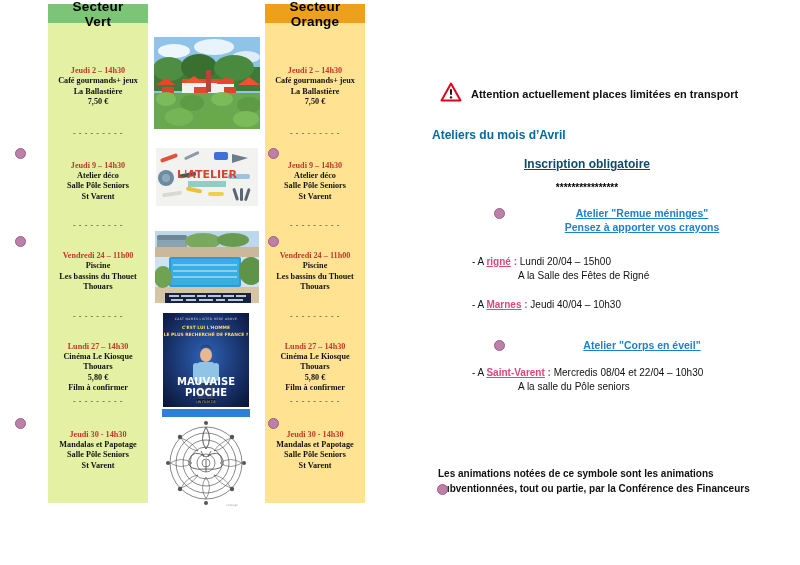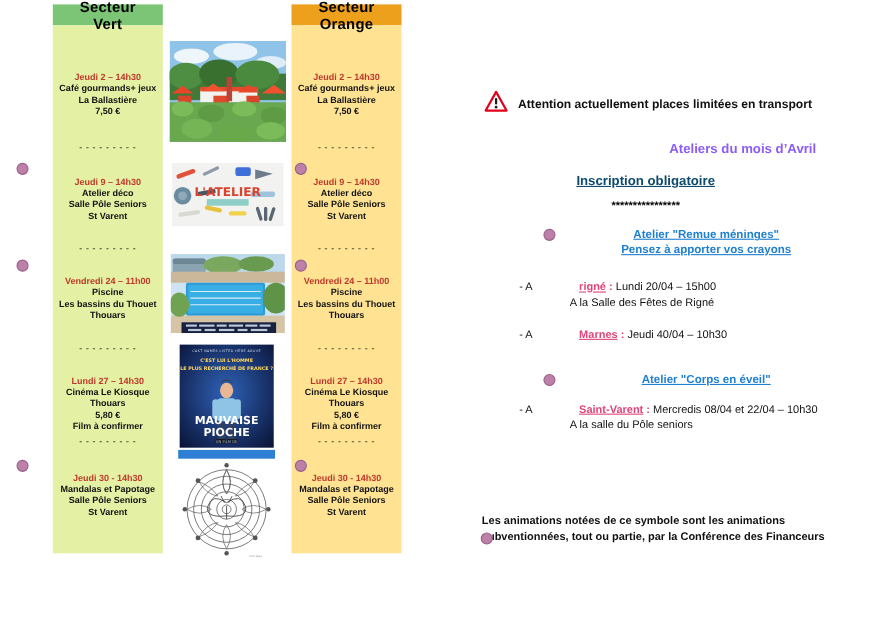--- a/index.html
+++ b/index.html
@@ -26,20 +26,21 @@
     color:#000;
     letter-spacing:.2px;
   }
   .sector-green .sector-head{background:#7cc576;}
   .sector-orange .sector-head{background:#eda01c;}
 
   .sector-body{
     height:480px;
     padding-top:6px;
     box-sizing:border-box;
+    font-family:Liberation Serif, serif;
   }
   .sector-green .sector-body{background:#e4f0a3;}
   .sector-orange .sector-body{background:#ffe393;}
 
   .evt{text-align:center;padding:0 3px;}
   .evt .date{
     color:#c0392b;font-weight:bold;font-size:8.2px;line-height:11px;
     white-space:nowrap;
   }
   .evt .line{
@@ -61,41 +62,41 @@
   .photo{position:absolute;overflow:hidden;background:#fff;}
   .photo svg{display:block;}
 
   
   .right{position:absolute;left:432px;top:0;width:368px;height:419px;}
 
   .warn-row{position:absolute;left:8px;top:82px;display:flex;align-items:center;gap:9px;}
   .warn-text{font-size:11px;font-weight:bold;color:#111;white-space:nowrap;}
 
   .r-title{
-    position:absolute;left:0;top:128px;width:310px;text-align:right;
-    color:#8b5cf6;font-weight:bold;font-size:12px;
+    position:absolute;left:0;top:128px;width:310px;text-align:left;
+    color:#0369a1;font-weight:bold;font-size:12px;
   }
   .r-sub{
     position:absolute;left:0;top:157px;width:310px;text-align:center;
     color:#0c4a6e;font-weight:bold;font-size:12px;text-decoration:underline;
   }
   .r-stars{
     position:absolute;left:0;top:182px;width:310px;text-align:center;
     color:#000;font-weight:bold;font-size:10px;letter-spacing:0px;
   }
 
   .atelier-a{position:absolute;left:60px;top:206px;width:300px;}
   .atelier-b{position:absolute;left:60px;top:338px;width:300px;}
   .atelier-link{
     color:#1f7fd0;font-weight:bold;font-size:10.5px;text-decoration:underline;
     text-align:center;display:block;line-height:14px;white-space:nowrap;
   }
 
   .loc{position:absolute;font-size:10px;line-height:14px;color:#111;}
-  .loc .place{color:#e0457b;font-weight:bold;text-decoration:underline;margin-left:40px;}
+  .loc .place{color:#e0457b;font-weight:bold;text-decoration:underline;}
   .loc .colon{color:#e0457b;font-weight:bold;}
   .loc .when{color:#111;}
   .loc .venue{display:block;padding-left:46px;color:#111;}
 
   .loc-1{left:40px;top:255px;}
   .loc-2{left:40px;top:298px;}
   .loc-3{left:40px;top:366px;}
 
   .footnote{
     position:absolute;left:6px;top:466px;width:350px;

